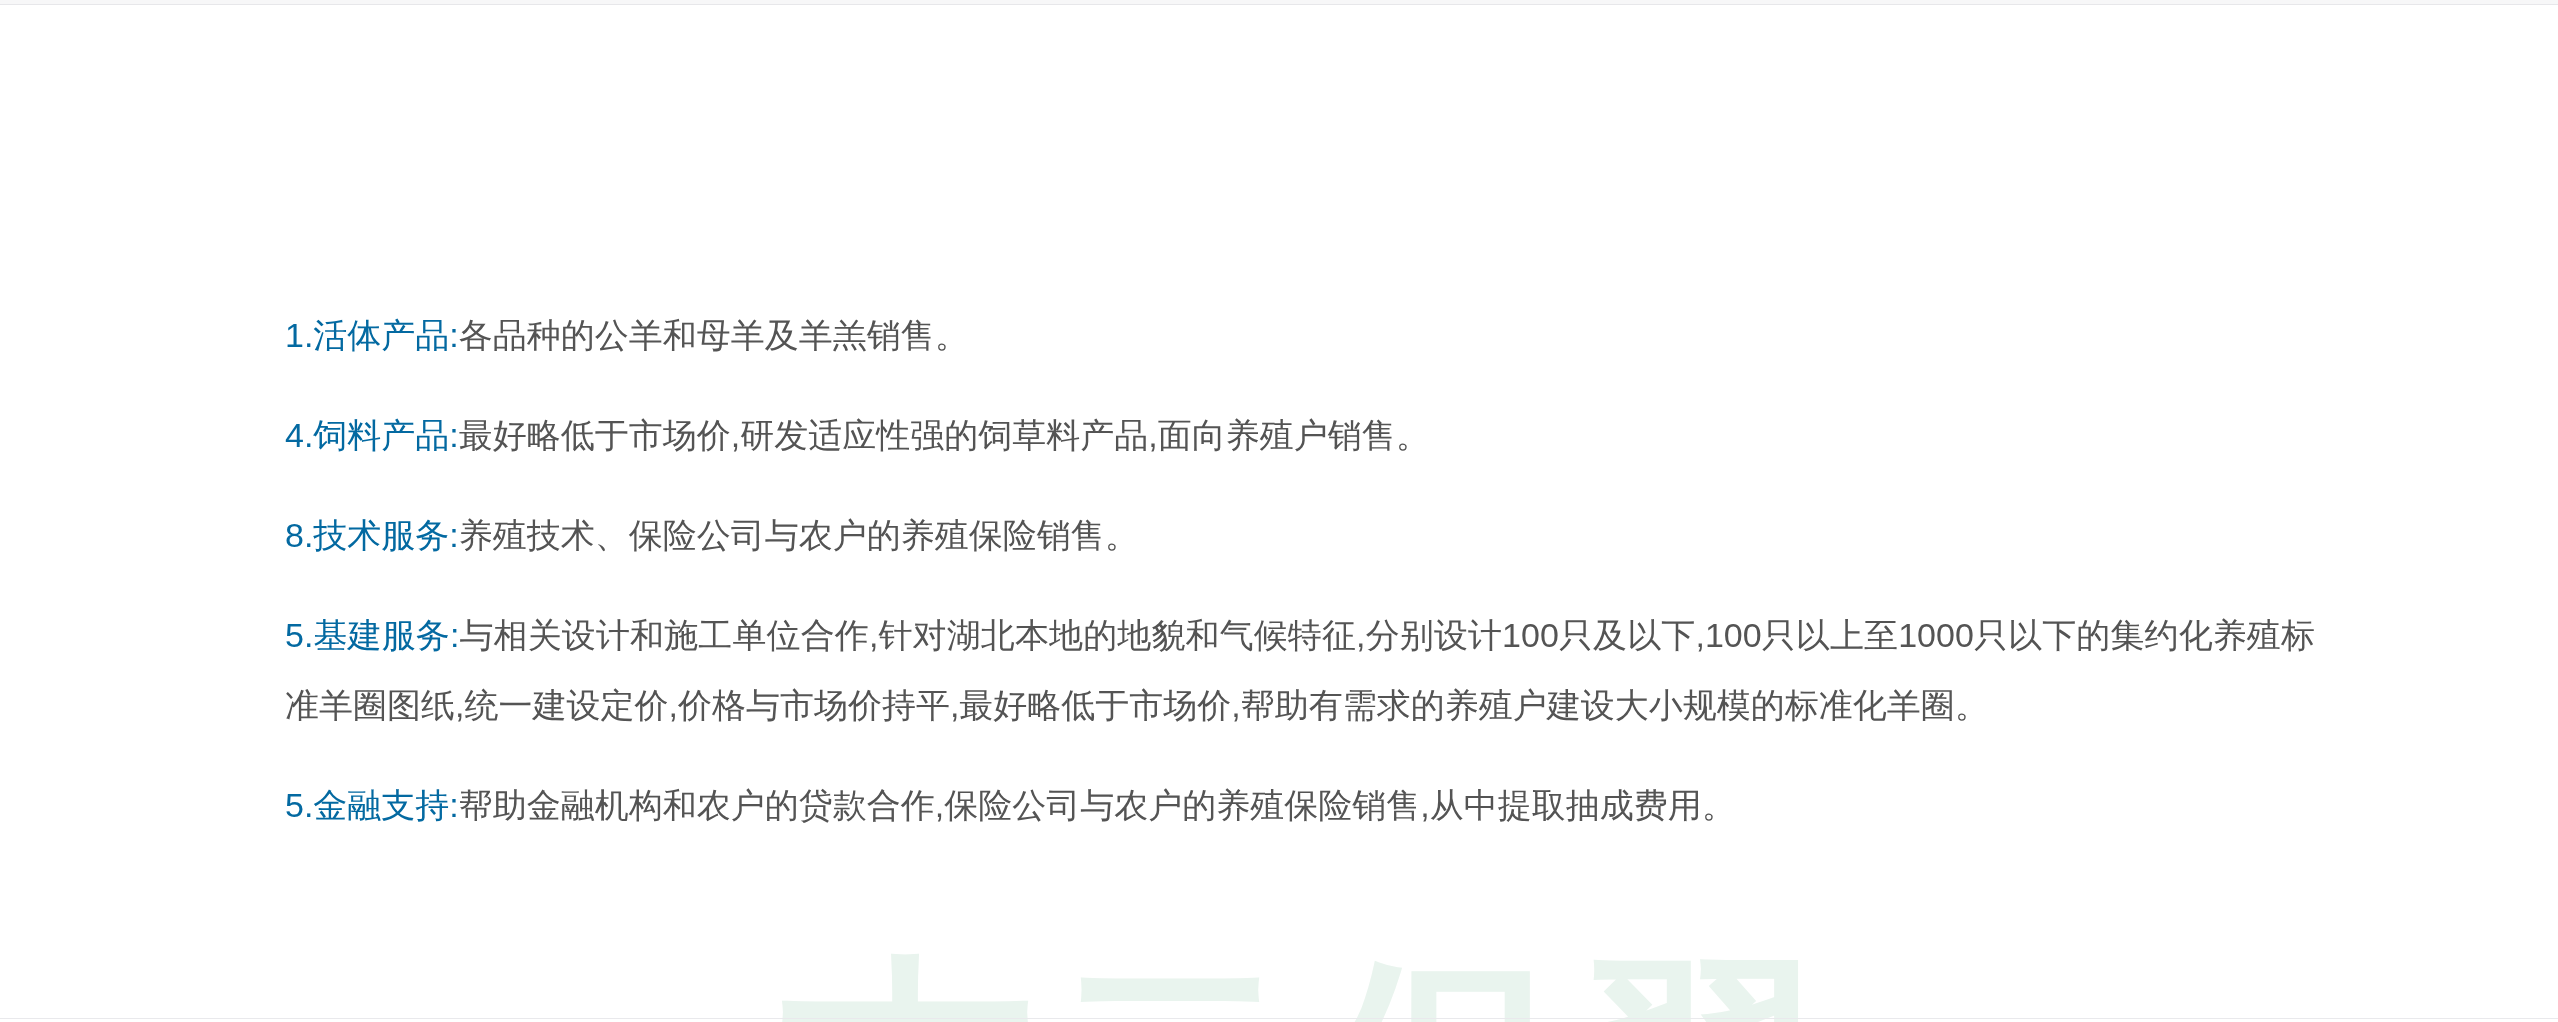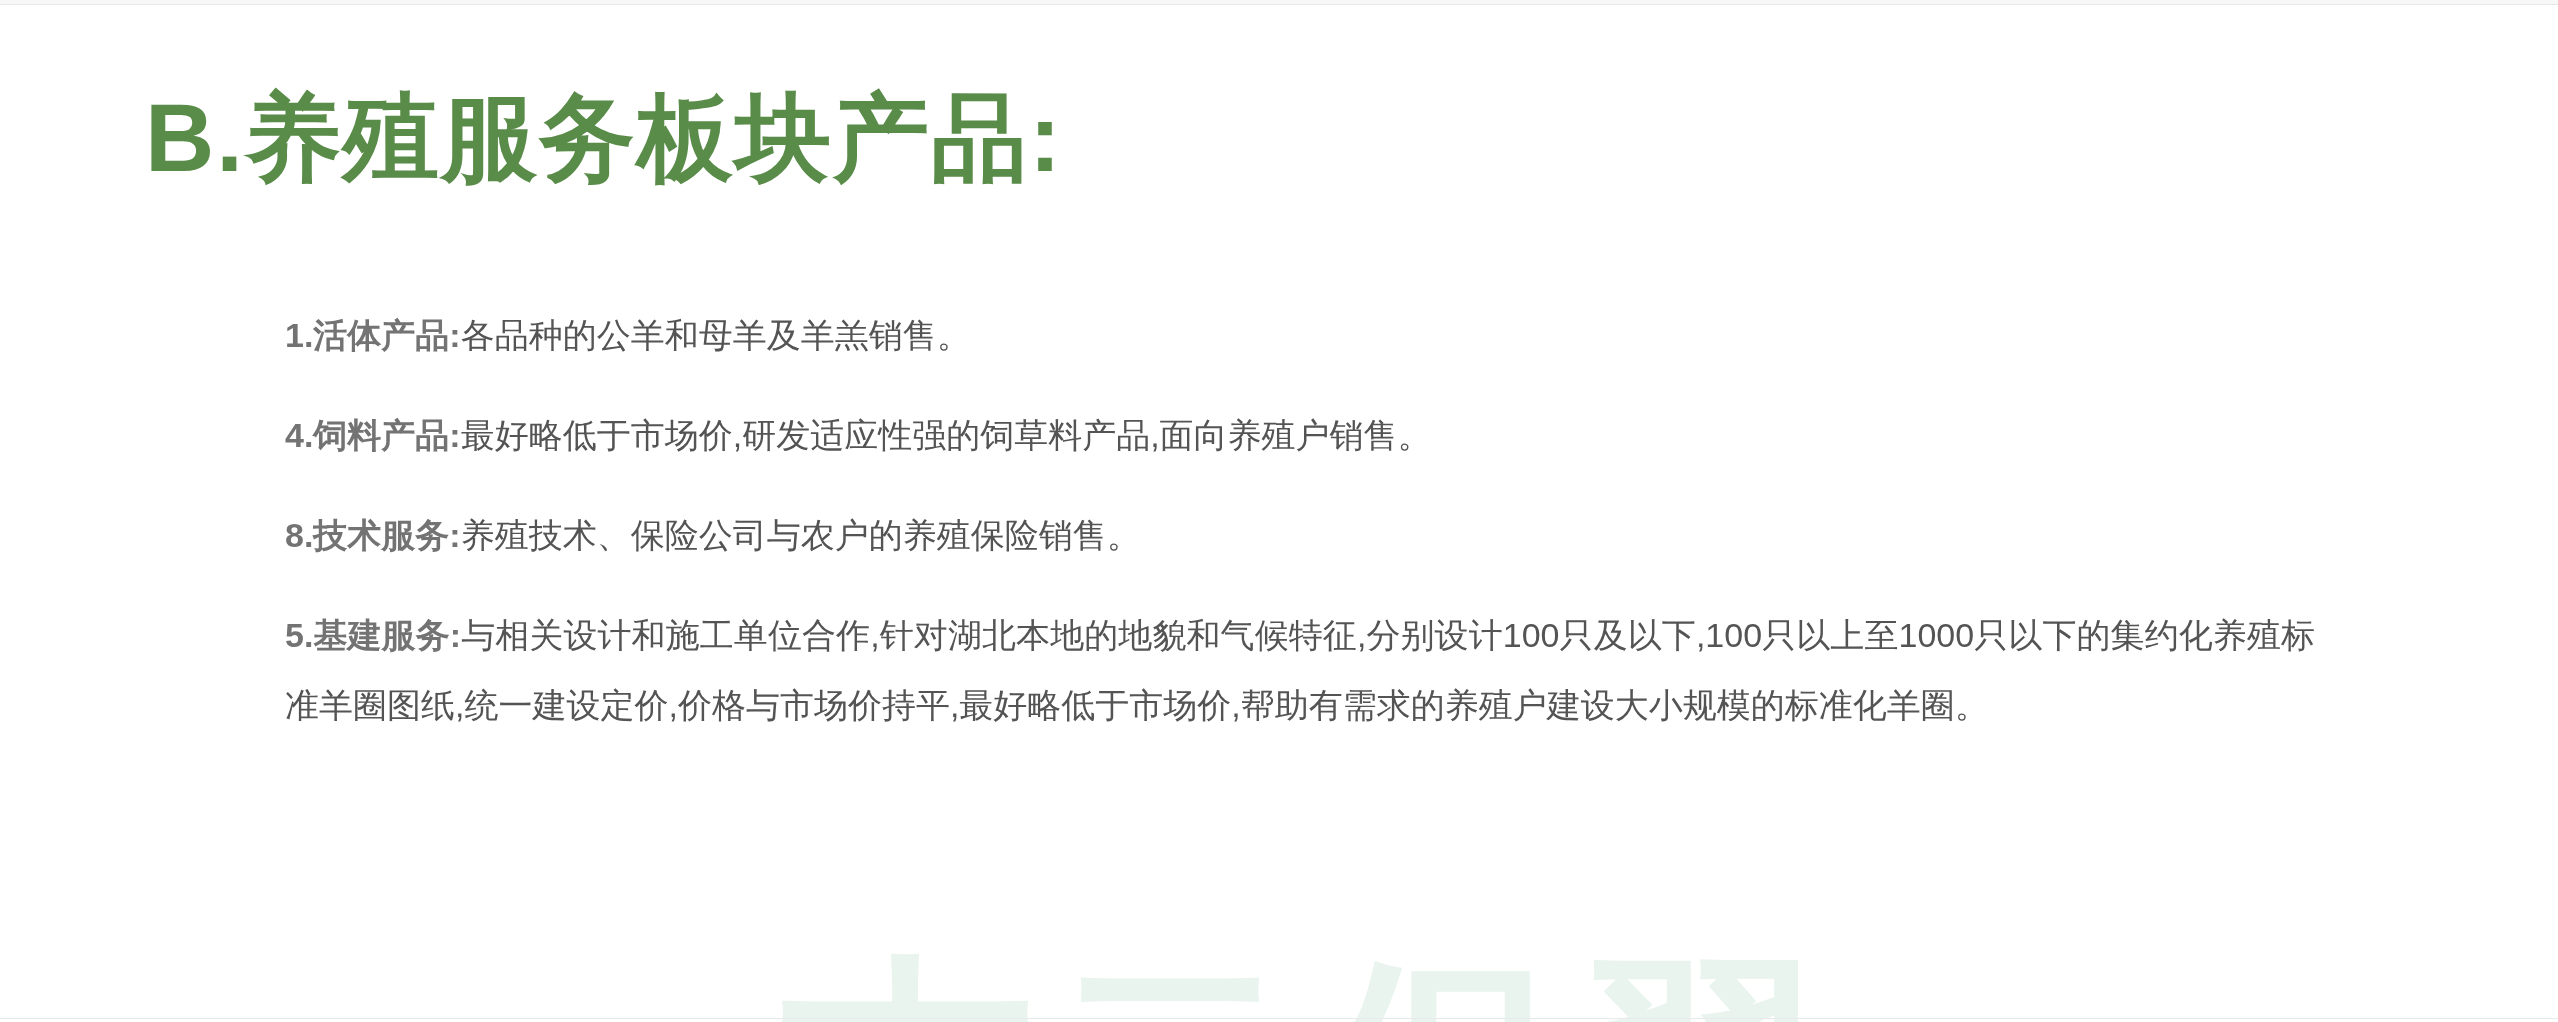--- a/index.html
+++ b/index.html
@@ -51,22 +51,22 @@
     width: 2030px;
   }
   .product-list p {
     margin: 0 0 30px 0;
     font-size: 34px;
     line-height: 70px;
     color: #545454;
     text-align: justify;
   }
   .product-list p b {
-    font-weight: 700;
-    color: #737373;
+    font-weight: 400;
+    color: #0369a1;
   }
   .watermark {
     position: absolute;
     left: 782px;
     top: 952px;
     font-size: 252px;
     line-height: 1;
     font-weight: 700;
     color: #e9f4ee;
     letter-spacing: 14px;
@@ -75,32 +75,32 @@
     user-select: none;
   }
 </style>
 </head>
 <body>
 
 <div class="page">
 
   <div class="top-strip"></div>
 
-  <h1 class="section-title">B.养殖服务板块产品:</h1>
 
   <div class="product-list">
 
     <p><b>1.活体产品:</b><span>各品种的公羊和母羊及羊羔销售。</span></p>
 
     <p><b>4.饲料产品:</b><span>最好略低于市场价,研发适应性强的饲草料产品,面向养殖户销售。</span></p>
 
     <p><b>8.技术服务:</b><span>养殖技术、保险公司与农户的养殖保险销售。</span></p>
 
     <p><b>5.基建服务:</b><span>与相关设计和施工单位合作,针对湖北本地的地貌和气候特征,分别设计100只及以下,100只以上至1000只以下的集约化养殖标准羊圈图纸,统一建设定价,价格与市场价持平,最好略低于市场价,帮助有需求的养殖户建设大小规模的标准化羊圈。</span></p>
 
+    <p><b>5.金融支持:</b><span>帮助金融机构和农户的贷款合作,保险公司与农户的养殖保险销售,从中提取抽成费用。</span></p>
 
   </div>
 
   <div class="watermark">吉云保翠</div>
 
   <div class="bottom-hairline"></div>
 
 </div>
 
 </body></html>

